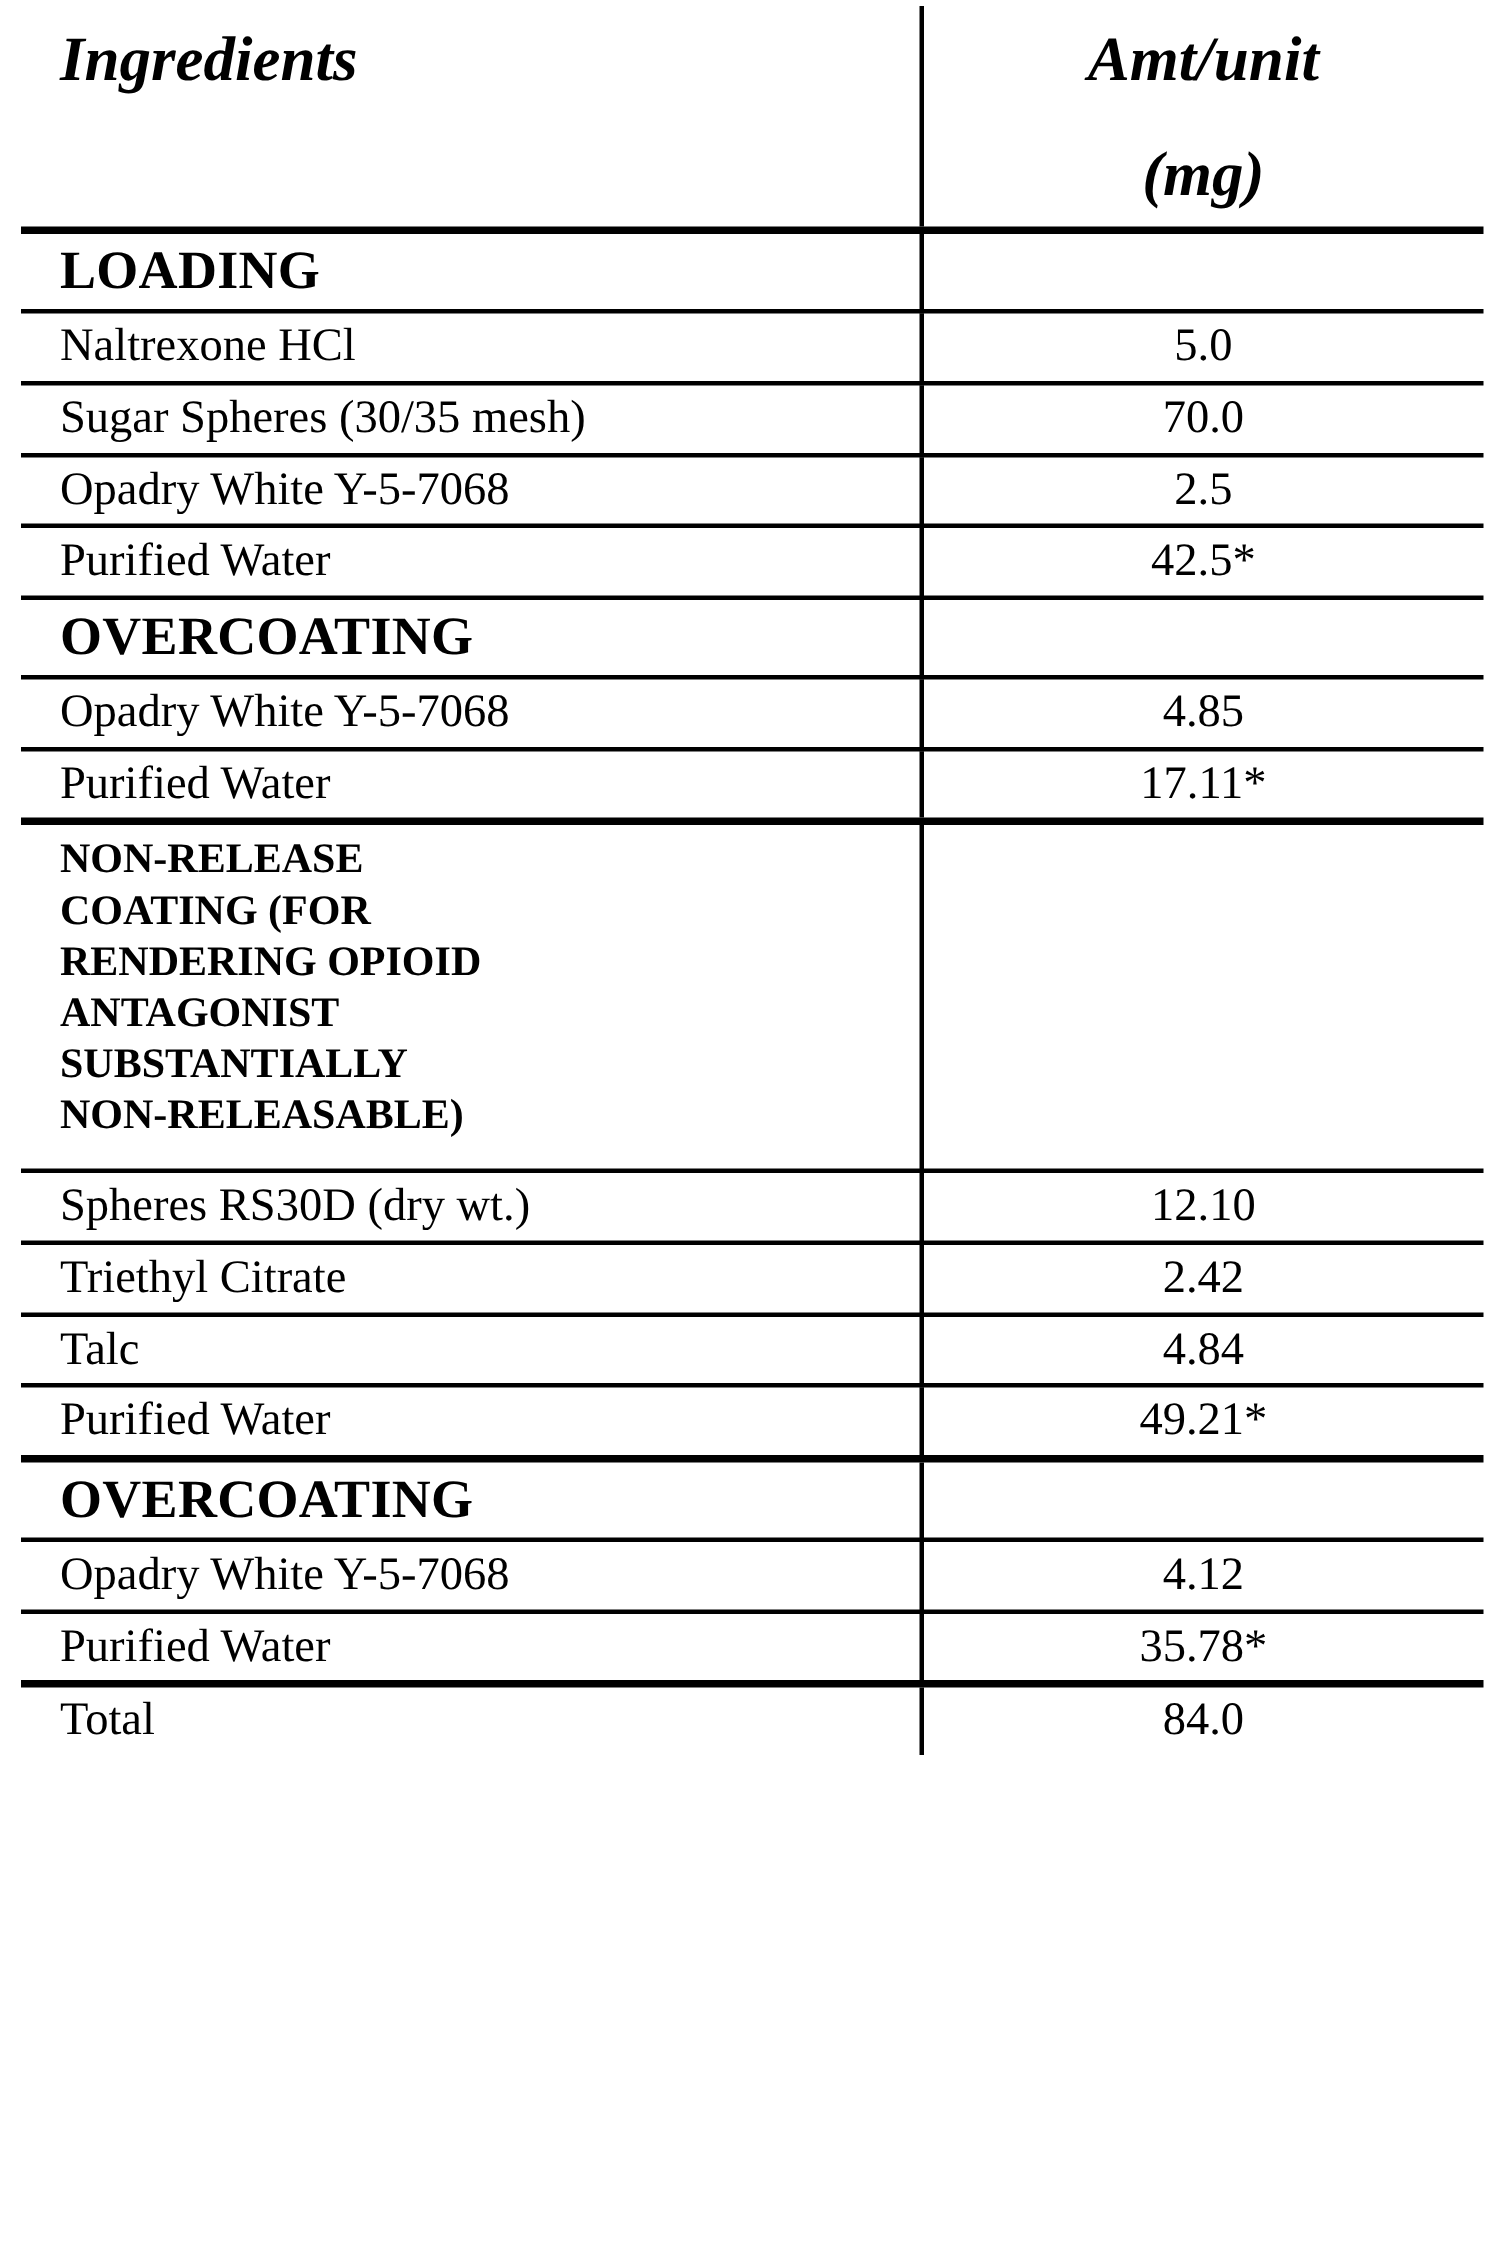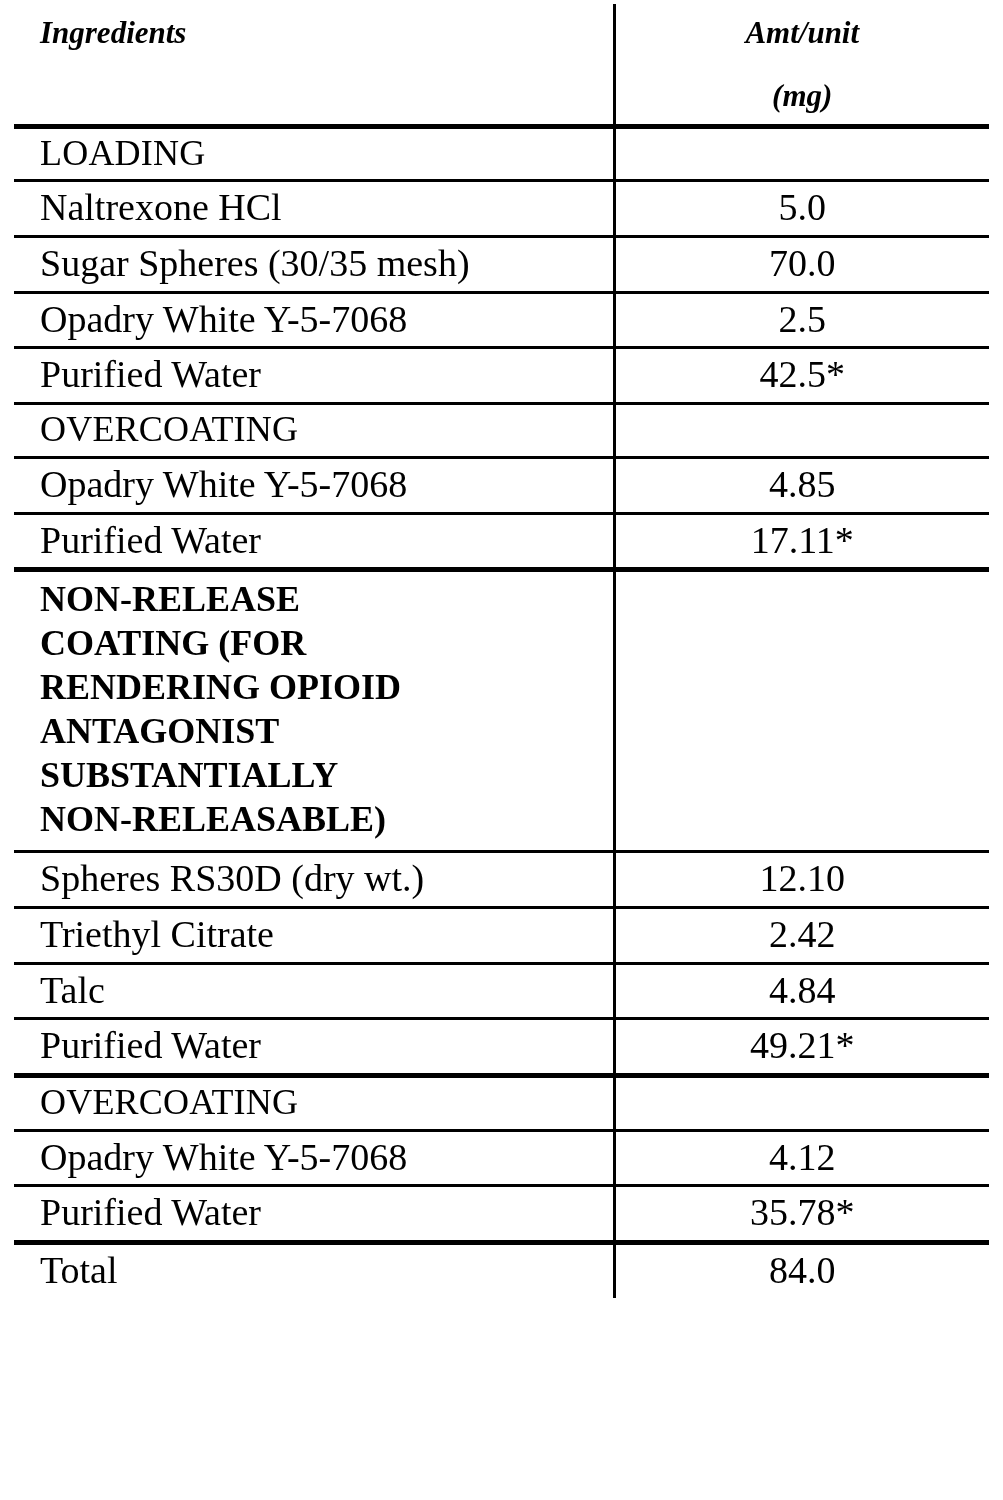--- a/index.html
+++ b/index.html
@@ -26,21 +26,21 @@
     border-collapse: collapse;
     table-layout: fixed;
     margin-top: 4px;
   }
   table.ingredients col.c-name { width: 600px; }
   table.ingredients col.c-amt  { width: 375px; }
 
   table.ingredients td {
     vertical-align: top;
     padding: 3px 6px 5px 6px;
-    font-size: 38px;
+    font-size: 31px;
     line-height: 1.18;
   }
   
   table.ingredients td.name {
     border-right: 3px solid #000;
     padding-left: 26px;
   }
   table.ingredients td.amt {
     text-align: center;
   }
@@ -51,43 +51,43 @@
   }
   tr.rule-below-thick > td {
     border-bottom: 5px solid #000;
   }
 
   
   tr.header td {
     font-weight: bold;
     font-style: italic;
     text-align: center;
-    font-size: 31px;
+    font-size: 42px;
     padding-top: 10px;
     padding-bottom: 8px;
     line-height: 1.25;
   }
   tr.header td.name {
     text-align: left;
     padding-left: 26px;
   }
   .hdr-line2 { display: block; margin-top: 24px; }
 
   
   tr.section td.name {
-    font-weight: normal;
+    font-weight: bold;
     font-size: 36px;
     letter-spacing: 0.2px;
   }
   tr.section-block td.name {
     font-weight: bold;
-    font-size: 36px;
+    font-size: 28px;
     line-height: 1.22;
     padding-top: 6px;
-    padding-bottom: 8px;
+    padding-bottom: 18px;
   }
   .nowrap-block { white-space: pre-line; }
 </style>
 </head>
 <body>
 
 <div class="page">
   <table class="ingredients">
     <colgroup>
       <col class="c-name">

